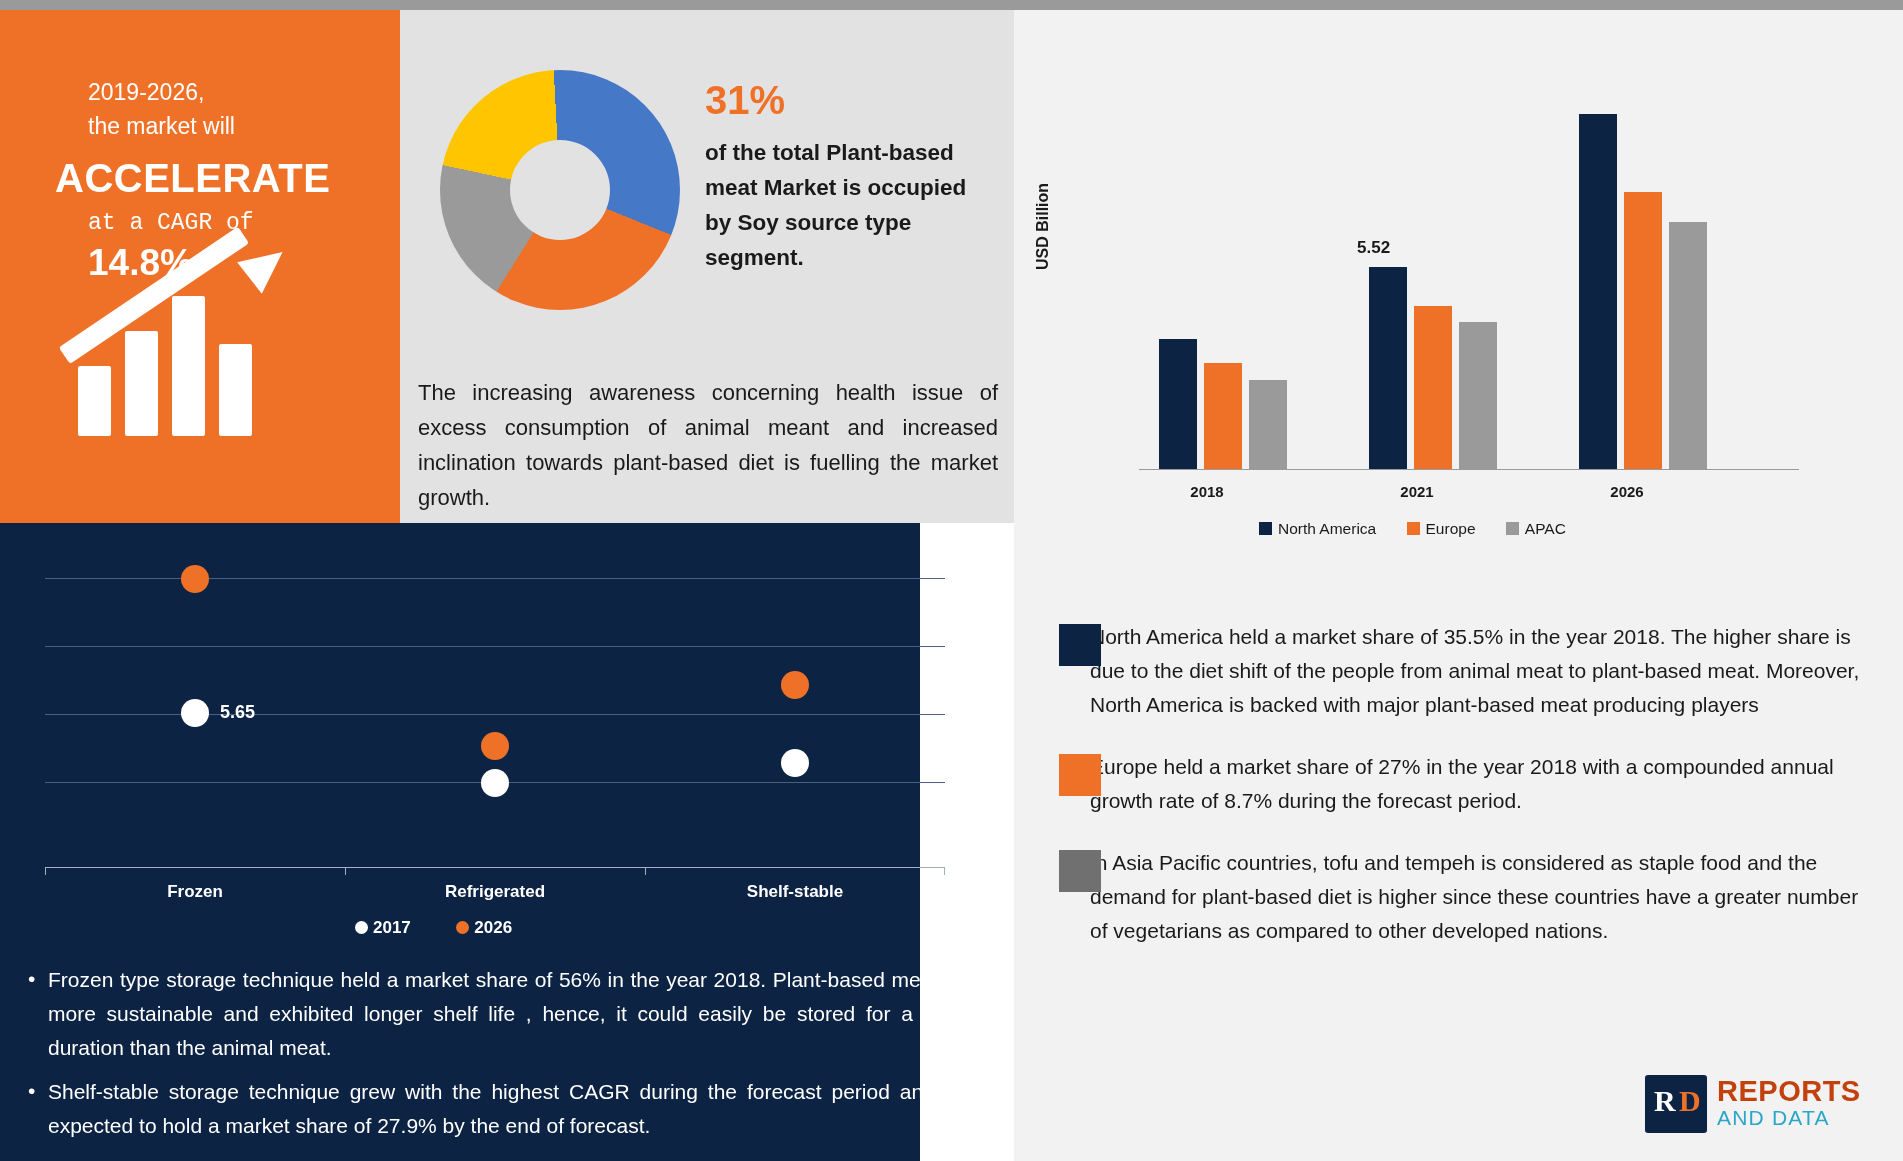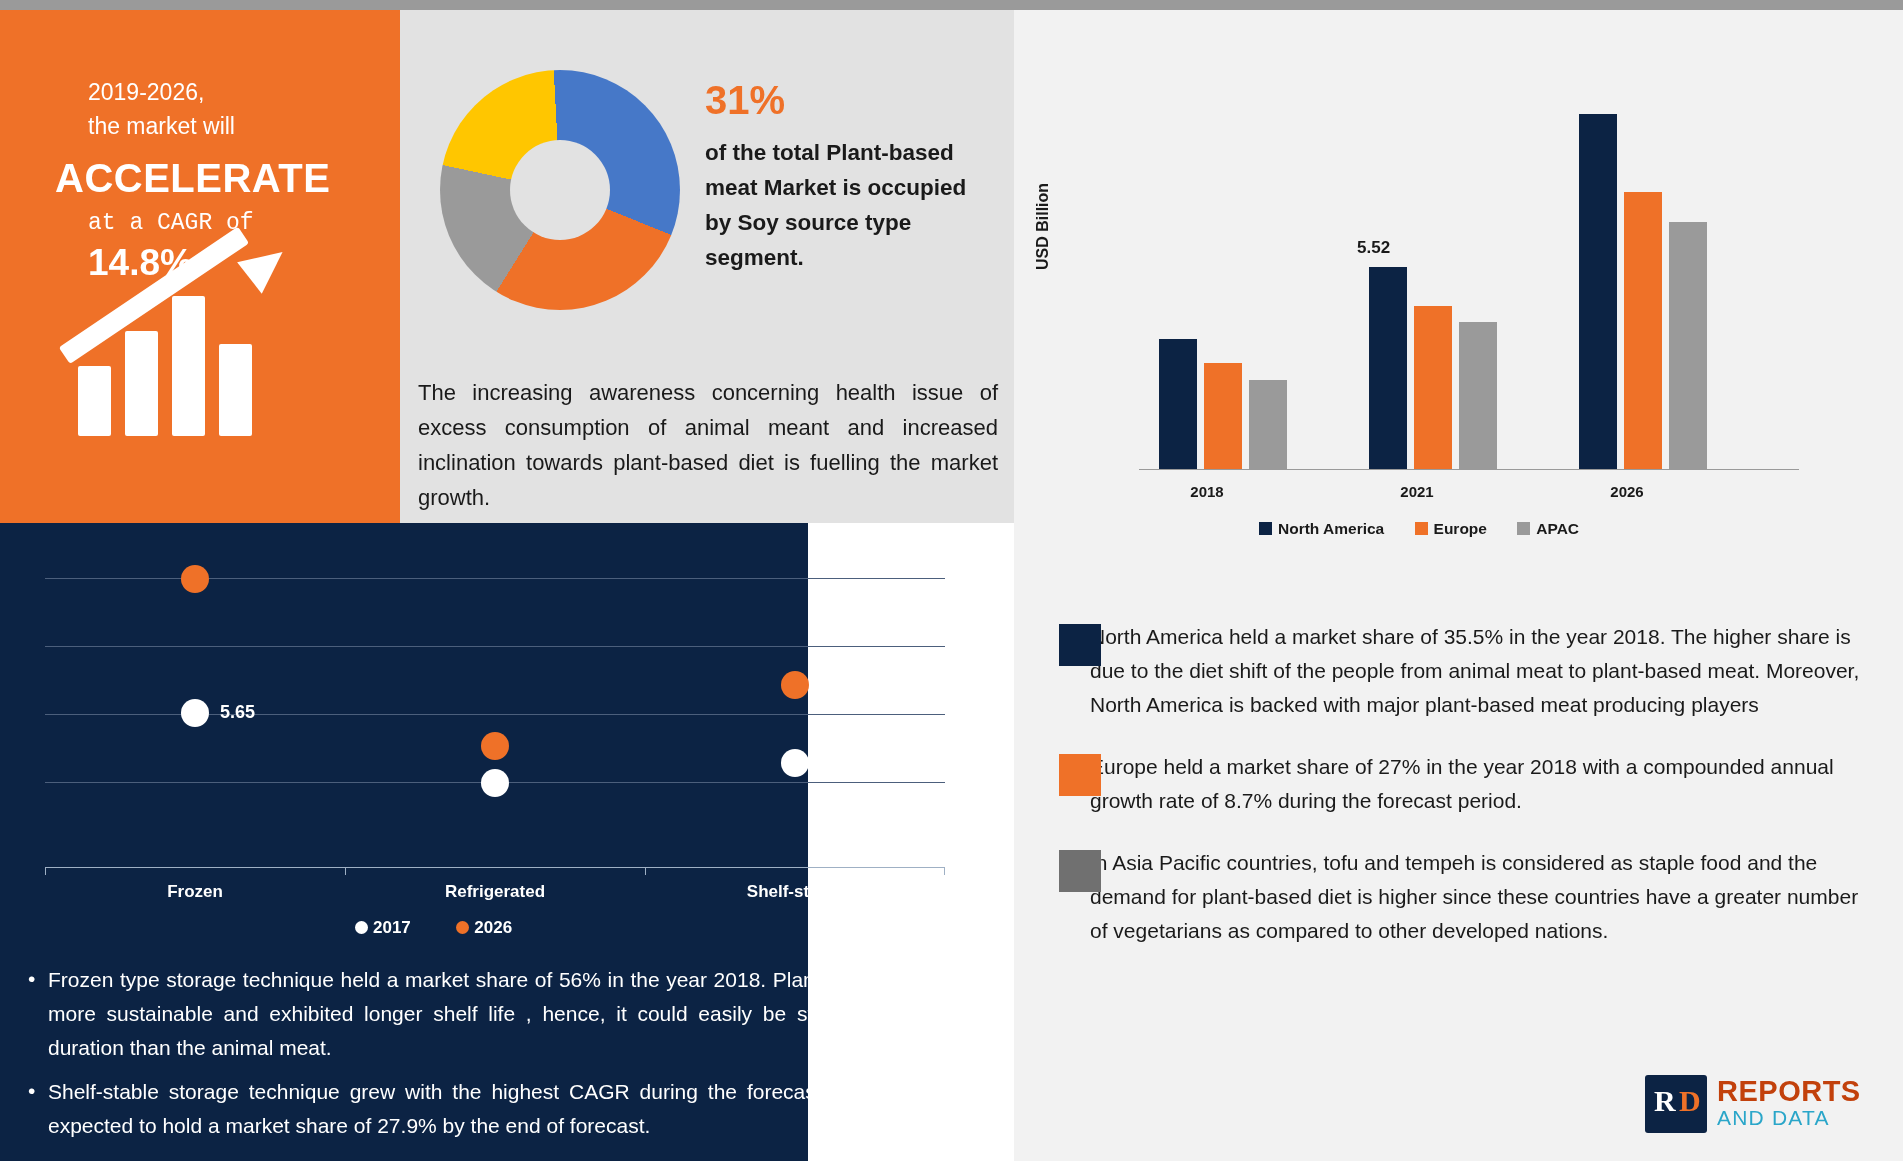--- a/index.html
+++ b/index.html
@@ -39,21 +39,21 @@
         #ef7128 112deg 212deg,
         #9a9a9a 212deg 282deg,
         #ffc600 282deg 357deg,
         #4678c8 357deg 360deg);}
   .donut-hole{position:absolute;left:70px;top:70px;width:100px;height:100px;border-radius:50%;background:#e2e2e2;}
   .pct{position:absolute;left:305px;top:68px;font-size:40px;font-weight:bold;color:#ef7128;}
   .pct-txt{position:absolute;left:305px;top:125px;width:265px;font-size:22.5px;font-weight:bold;color:#1a1a1a;line-height:35px;}
   .grey-para{position:absolute;left:18px;top:365px;width:580px;font-size:22px;line-height:35px;color:#1a1a1a;text-align:justify;}
 
   
-  .navy-panel{position:absolute;left:0;top:523px;width:808px;height:638px;background:#0c2344;color:#fff;}
+  .navy-panel{position:absolute;left:0;top:523px;width:920px;height:638px;background:#0c2344;color:#fff;}
   .dot-chart{position:absolute;left:45px;top:25px;width:900px;height:320px;}
   .gl{position:absolute;left:0;width:900px;height:1px;background:#4c5f7c;}
   .axis-base{position:absolute;left:0;bottom:0;width:900px;height:1px;background:#9fb0c4;}
   .tick{position:absolute;bottom:-7px;width:1px;height:8px;background:#9fb0c4;}
   .pt{position:absolute;width:28px;height:28px;border-radius:50%;margin-left:-14px;margin-top:-14px;}
   .pt.o{background:#ef7128;}
   .pt.w{background:#ffffff;}
   .dot-val{position:absolute;font-size:18px;font-weight:bold;color:#fff;}
   .cat-lbl{position:absolute;top:334px;font-size:17px;font-weight:bold;color:#fff;text-align:center;width:200px;}
   .dot-legend{position:absolute;left:355px;top:395px;font-size:17px;font-weight:bold;color:#fff;}
@@ -67,21 +67,21 @@
   .bar-chart{position:absolute;left:95px;top:60px;width:700px;height:460px;}
   .ylabel{position:absolute;left:-75px;top:200px;transform:rotate(-90deg);transform-origin:left top;
      font-size:16px;font-weight:bold;color:#1a1a1a;white-space:nowrap;}
   .bc-axis{position:absolute;left:30px;bottom:60px;width:660px;height:1px;background:#9a9a9a;}
   .bar{position:absolute;bottom:61px;width:38px;}
   .bar.na{background:#0c2344;}
   .bar.eu{background:#ef7128;}
   .bar.ap{background:#9a9a9a;}
   .bar-lbl{position:absolute;bottom:30px;font-size:15px;font-weight:bold;color:#1a1a1a;text-align:center;width:120px;}
   .bar-val{position:absolute;font-size:17px;font-weight:bold;color:#1a1a1a;}
-  .bc-legend{position:absolute;left:150px;bottom:-8px;font-size:15.5px;font-weight:bold;color:#1a1a1a;}
+  .bc-legend{position:absolute;left:150px;bottom:-8px;font-size:15.5px;font-weight:normal;color:#1a1a1a;}
   .lg-sq{display:inline-block;width:13px;height:13px;vertical-align:-1px;margin-right:6px;}
   .lg-item{margin-right:26px;display:inline-block;}
 
   .notes{position:absolute;left:1014px;top:620px;width:889px;}
   .note{position:relative;display:block;margin-bottom:28px;padding-left:76px;padding-right:30px;}
   .note .sw{position:absolute;left:45px;top:4px;width:42px;height:42px;}
   .note .txt{font-size:21px;line-height:34px;color:#1a1a1a;}
 
   .logo{position:absolute;left:1645px;top:1075px;width:240px;height:62px;}
   .logo-mark{position:absolute;left:0;top:0;width:62px;height:58px;background:#0c2344;border-radius:3px;}

